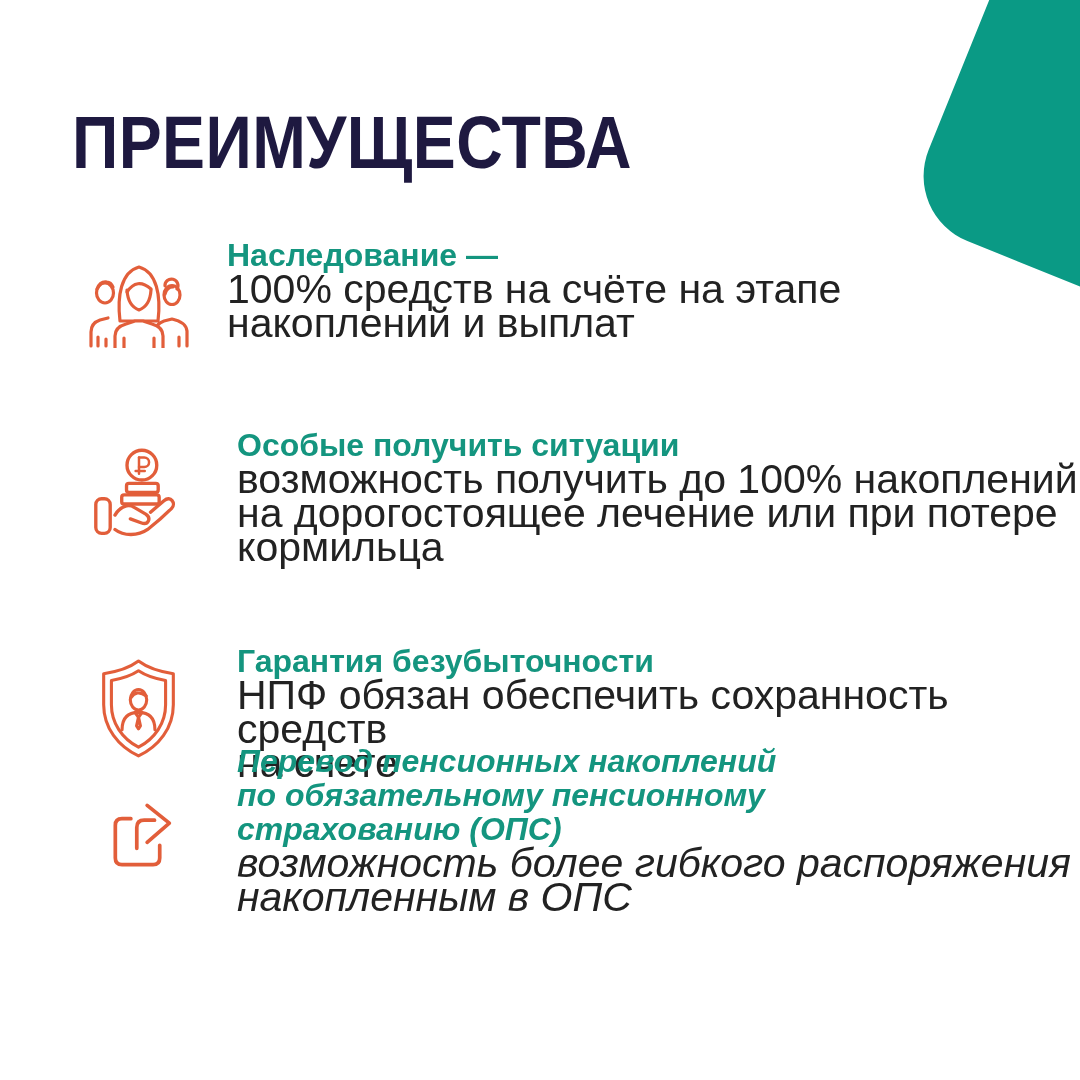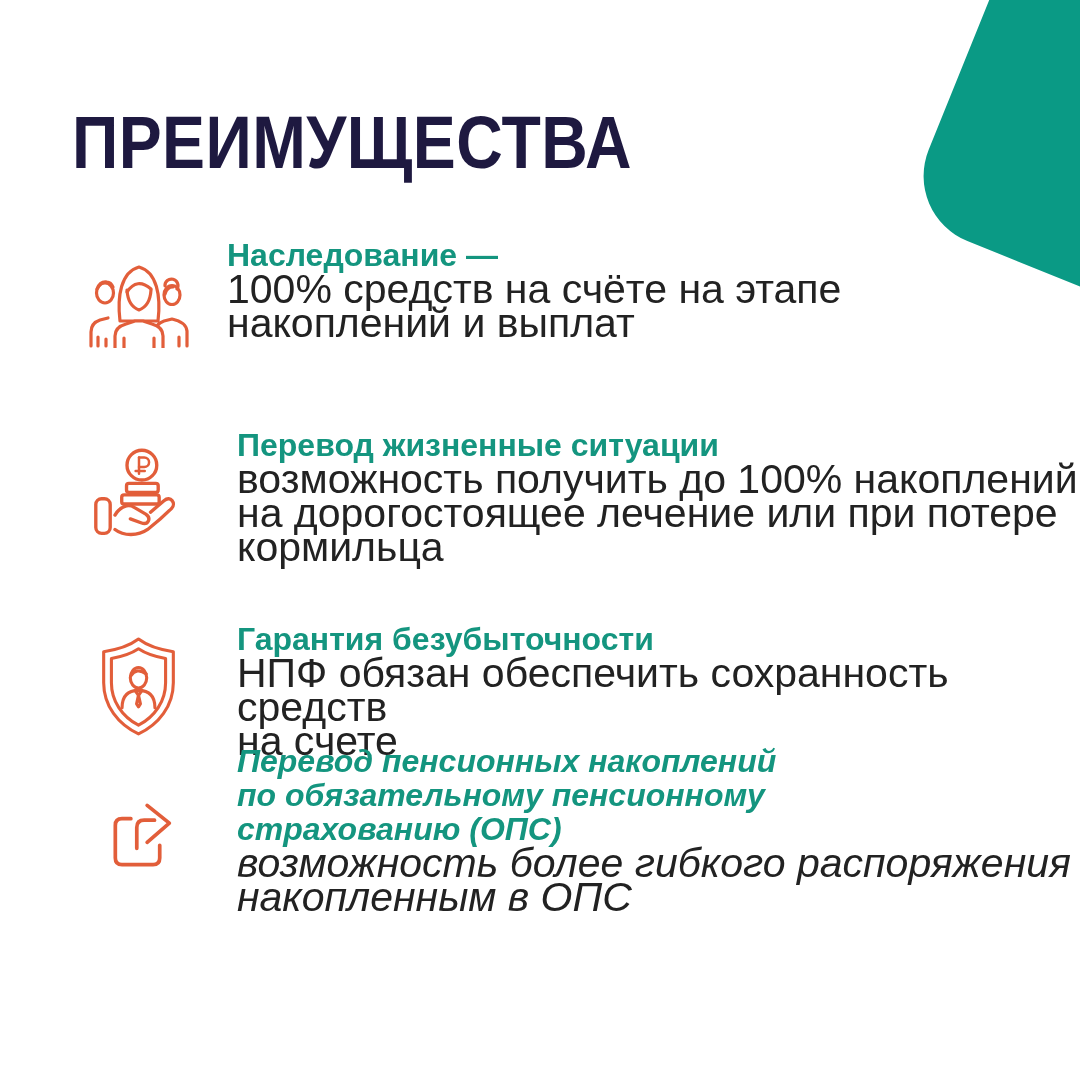--- a/index.html
+++ b/index.html
@@ -14,21 +14,21 @@
   }
   .page-title{
     position:absolute;left:72px;top:54px;
     font-size:74px;font-weight:bold;color:#1e1940;
     letter-spacing:0.5px;white-space:nowrap;
     transform:scaleX(0.87);transform-origin:left top;line-height:1.05;
   }
   .row{position:absolute;left:72px;display:flex;align-items:flex-start;}
   .row-1{top:238px;}
   .row-2{top:428px;}
-  .row-3{top:622px;justify-content:center;}
+  .row-3{top:644px;justify-content:center;}
   .row-4{top:744px;font-style:italic;}
   .iconbox{width:133px;display:flex;justify-content:center;flex:0 0 133px;}
   .row-1 .iconbox svg{margin-top:18px;}
   .row-2 .iconbox svg{margin-top:17px;}
   .row-3 .iconbox svg{margin-top:13px;}
   .row-4 .iconbox svg{margin-top:54px;}
   .text{margin-left:32px;}
   .row-1 .text{margin-left:22px;}
   .heading{
     font-size:32px;font-weight:bold;color:#14957f;
@@ -89,21 +89,21 @@
         <path d="M46.5,27 H56"></path>
       </g>
       <rect x="37" y="40" width="33" height="9.5" rx="2.5"></rect>
       <rect x="32" y="52" width="39" height="9.5" rx="2.5"></rect>
       <rect x="5" y="56" width="15" height="36" rx="6"></rect>
       <path d="M25,73 C30,64 39,61 45,65 L57,72 C63,76 60,84 52,81 L41,77"></path>
       <path d="M25,88 C34,95 49,95 59,88 C68,81 77,73 84,66 C89,61 83,52 76,58 L62,70"></path>
     </svg>
   </div>
   <div class="text">
-    <div class="heading">Перевод жизненные ситуации</div>
+    <div class="heading">Особые получить ситуации</div>
     <div class="body-text">возможность получить до 100% накоплений
 на дорогостоящее лечение или при потере
 кормильца</div>
   </div>
 </div>
 
 <div class="row row-3">
   <div class="iconbox">
     <svg width="89" height="103" viewBox="0 0 92 106" class="icon-stroke" stroke-width="3.2">
       <path d="M46,4 C38,10 25,15 10,17 L10,49 C10,73 25,92 46,102 C67,92 82,73 82,49 L82,17 C67,15 54,10 46,4 Z"></path>

